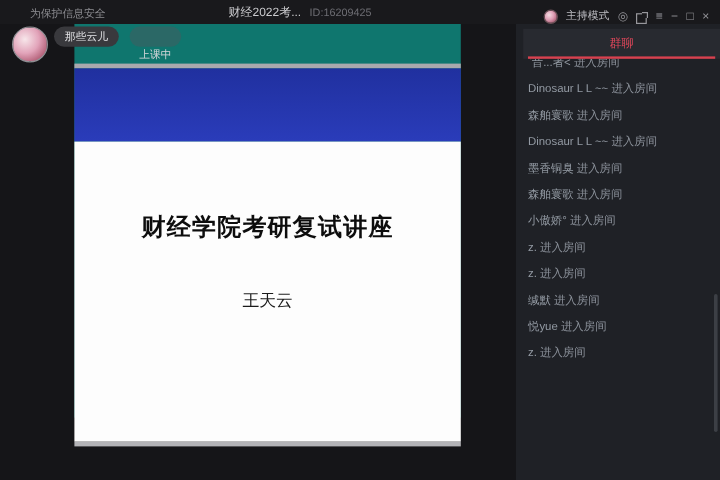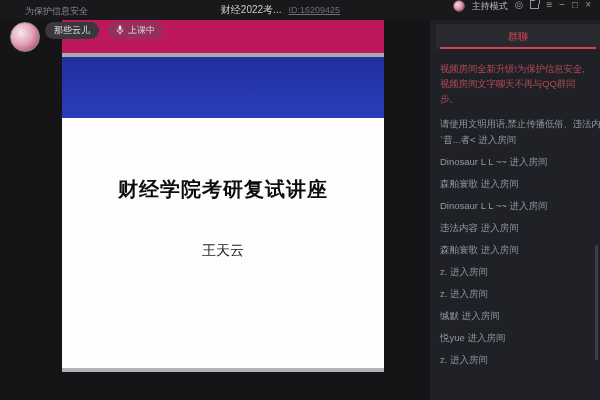--- a/index.html
+++ b/index.html
@@ -7,55 +7,55 @@
   .app {
     position:relative; width:600px; height:400px; overflow:hidden;
     background:#141416;
     font-family:"Liberation Sans","DejaVu Sans",sans-serif;
     -webkit-font-smoothing:antialiased;
   }
   
   .titlebar { position:absolute; top:0; left:0; width:600px; height:20px; background:#19191c; }
   .gift-link { position:absolute; left:25px; top:5px; font-size:9px; color:#8d8d92; cursor:pointer; }
   .title-group { position:absolute; left:160px; width:180px; top:0; height:20px;
-    display:flex; align-items:center; justify-content:flex-end; gap:7px; }
+    display:flex; align-items:center; justify-content:center; gap:7px; }
   .room-title { font-size:10px; color:#cccccf; }
-  .room-id { font-size:9px; color:#6d6d73;text-decoration:underline; }
-  .tb-right { position:absolute; right:9px; top:0; height:20px; display:flex; align-items:flex-start; gap:7px; }
+  .room-id { font-size:9px; color:#6d6d73; }
+  .tb-right { position:absolute; right:9px; top:0; height:20px; display:flex; align-items:flex-end; gap:7px; }
   .mini-avatar { width:12px; height:12px; border-radius:50%;
     background:radial-gradient(circle at 35% 35%, #f4dbe2, #dc9bb2 45%, #a85a70 80%);
     border:1px solid #6b5158; }
   .host-mode { font-size:9px; color:#bcbcc1; }
   .tb-icon { font-size:10px; line-height:10px; color:#97979c; cursor:pointer; }
   .popup-icon-box { position:relative; width:9px; height:9px; border:1px solid #97979c; cursor:pointer; }
   .popup-icon-box::after { content:""; position:absolute; right:-2px; top:-2px; width:4px; height:4px;
     background:#19191c; border-right:1px solid #97979c; border-top:1px solid #97979c; }
   
   .main { position:absolute; top:20px; left:0; width:430px; height:380px; background:#151518; }
-  .video { position:absolute; left:62px; top:0; width:322px; height:328px; background:#be185d; }
+  .video { position:absolute; left:62px; top:0; width:322px; height:328px; background:#0f766e; }
   .slide { position:absolute; left:0; top:33px; width:322px; }
   .slide-bar-top { height:4px; background:#a9a9ad; }
   .slide-blue { height:61px; background:linear-gradient(180deg,#20309f 0%, #2a3cba 100%); }
   .slide-white { position:relative; height:250px; background:#fdfdfd; }
   .slide-bar-bottom { height:4px; background:#b3b3b7; }
   .slide-title { position:absolute; top:58px; width:100%; text-align:center;
     font-family:"Liberation Serif","DejaVu Serif",serif; font-weight:bold;
     font-size:20px; color:#0d0d0d; letter-spacing:1px; }
   .slide-speaker { position:absolute; top:124px; width:100%; text-align:center;
     font-family:Liberation Serif, serif; font-size:14px; color:#1a1a1a; }
   
   .presenter { position:absolute; left:10px; top:2px; height:30px; display:flex; align-items:flex-start; }
   .avatar { width:30px; height:30px; border-radius:50%; flex:0 0 30px;
     background:radial-gradient(circle at 35% 35%, #f7e6ea, #e2a4ba 45%, #b05c74 80%);
     border:1px solid #8f8f94; }
   .name-pill { margin-left:5px; height:17px; line-height:17px; padding:0 9px;
     background:#39393d; border-radius:9px; font-size:9px; color:#e4e4e7; white-space:nowrap; }
   .status-badge { margin-left:9px; height:17px; padding:0 8px; border-radius:9px;
-    background:rgba(85,85,90,0.40); display:flex; align-items:center; gap:4px;
-    font-size:9px; color:#d8d8dc; white-space:nowrap; }
+    background:rgba(85,85,90,0.40); display:flex; align-items:center; gap:17px;
+    font-size:9px; color:#d8d8dc; white-space:nowrap;flex-direction:column; }
   
   .chat-panel { position:absolute; left:430px; top:20px; width:170px; height:380px; background:#1f2126; }
   .tabs { position:absolute; top:4px; left:6px; right:0; height:25px; background:#282a30; display:flex; }
   .tab { flex:1; text-align:center; line-height:25px; font-size:10px; color:#b4b8bf;
     position:relative; cursor:pointer; }
   .tab.active { color:#e0475a; }
   .tab.active::after { content:""; position:absolute; left:4px; right:4px; bottom:0;
     height:2px; background:#d8414f; }
   .announcement { margin:41px 10px 0 10px; font-size:9.5px; line-height:1.6;
     color:#b44a59; letter-spacing:-0.2px; }
@@ -113,35 +113,35 @@
         </svg>
         <span>上课中</span>
       </span>
     </div>
   </div>
 
   <div class="chat-panel">
     <div class="tabs">
       <div class="tab active">群聊</div>
     </div>
-    <div class="announcement">视频房间全新升级!为保护信息安全,视频房间文字聊天不再与QQ群同步。</div>
     <div class="notice">请使用文明用语,禁止传播低俗、违法内容。</div>
     <div class="messages" id="messages">
   <div class="msg"><span class="u">`昔...者&lt;</span> <span>进入房间</span></div>
 
   <div class="msg"><span class="u">Dinosaur L L ~~</span> <span>进入房间</span></div>
 
   <div class="msg"><span class="u">森舶寰歌</span> <span>进入房间</span></div>
 
   <div class="msg"><span class="u">Dinosaur L L ~~</span> <span>进入房间</span></div>
 
-  <div class="msg"><span class="u">违法内容</span> <span>进入房间</span></div>
+  <div class="msg"><span class="u">墨香铜臭</span> <span>进入房间</span></div>
 
   <div class="msg"><span class="u">森舶寰歌</span> <span>进入房间</span></div>
 
+  <div class="msg"><span class="u">小傲娇°</span> <span>进入房间</span></div>
 
   <div class="msg"><span class="u">z.</span> <span>进入房间</span></div>
 
   <div class="msg"><span class="u">z.</span> <span>进入房间</span></div>
 
   <div class="msg"><span class="u">缄默</span> <span>进入房间</span></div>
 
   <div class="msg"><span class="u">悦yue</span> <span>进入房间</span></div>
 
   <div class="msg"><span class="u">z.</span> <span>进入房间</span></div>

